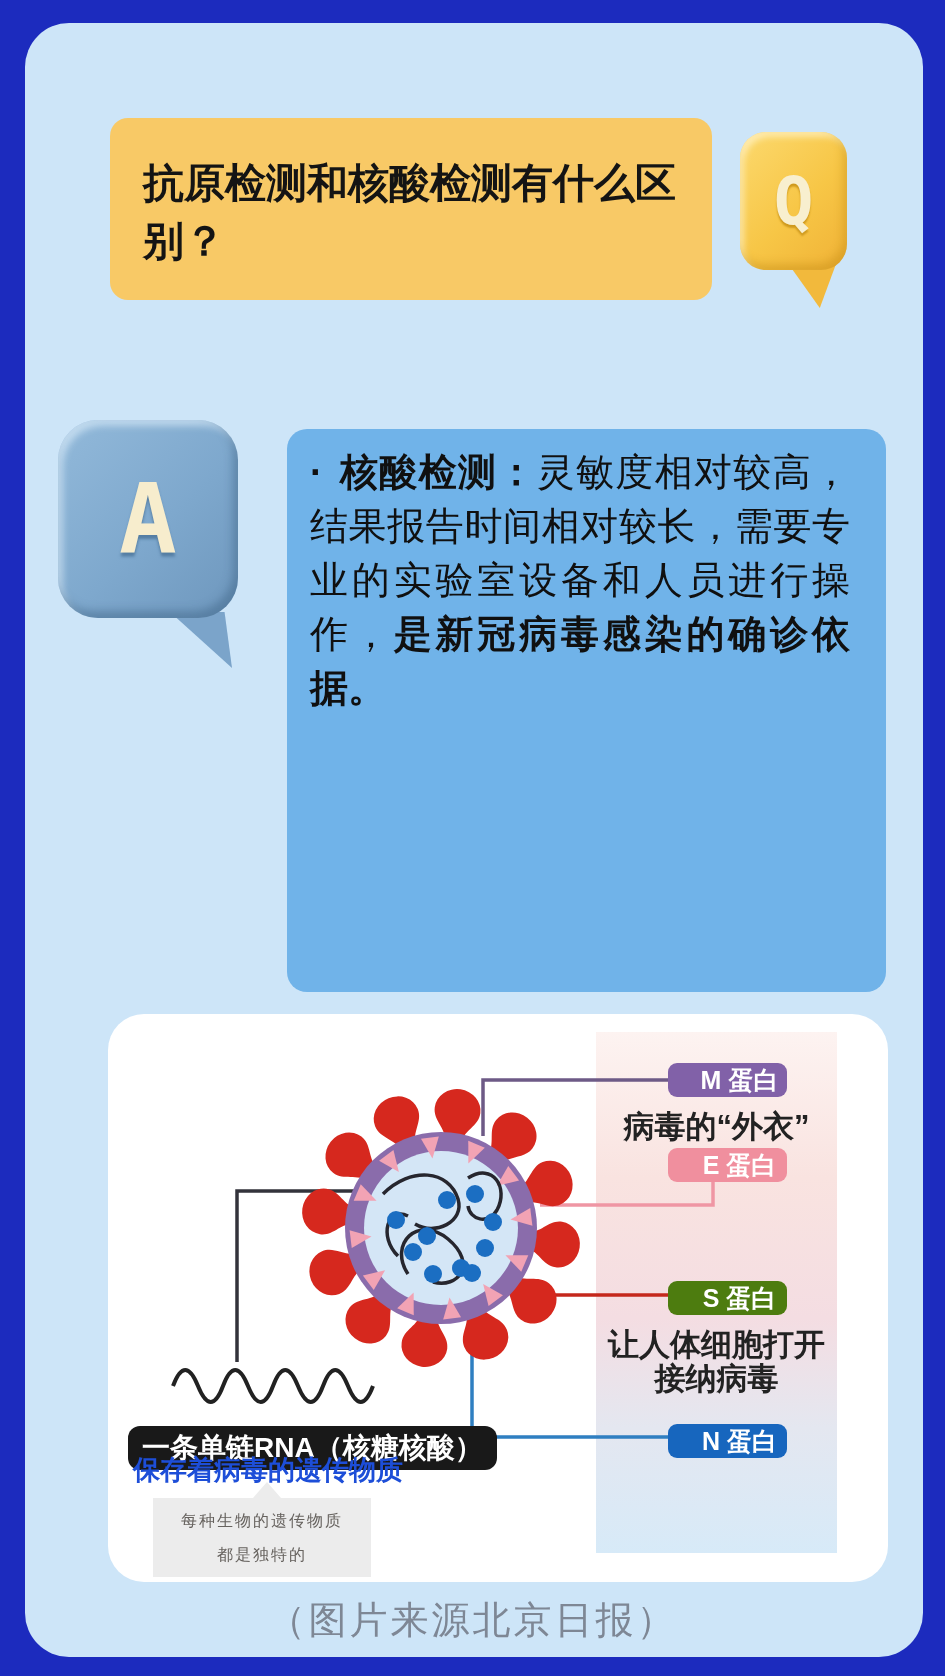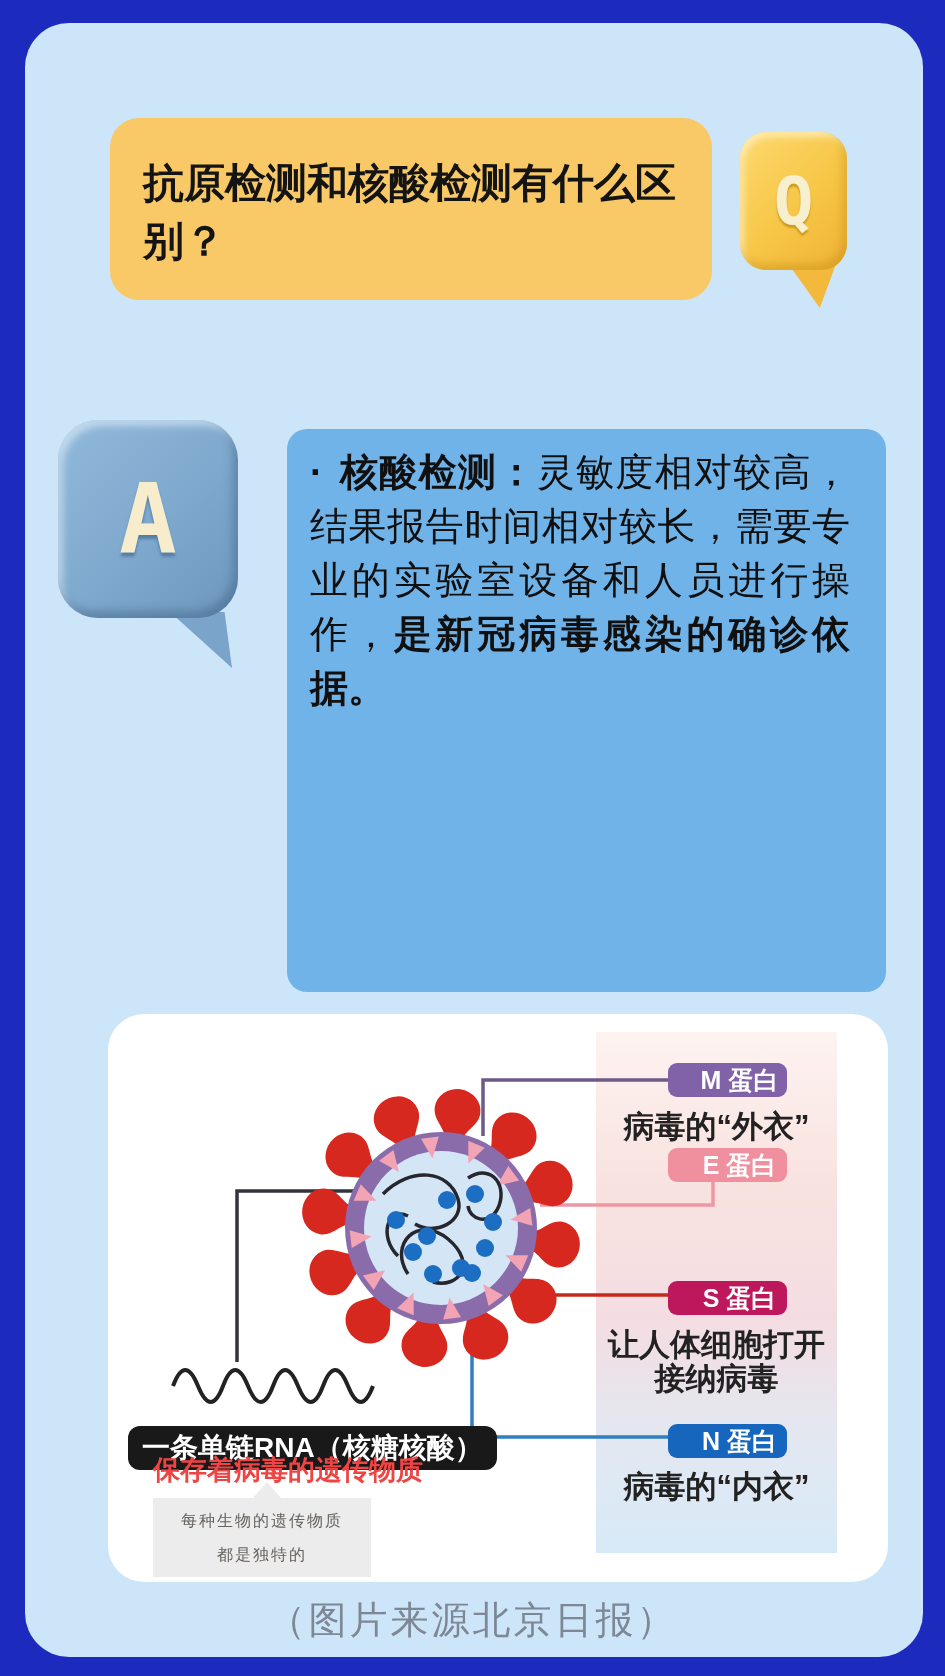--- a/index.html
+++ b/index.html
@@ -2,21 +2,21 @@
 <html><head>
 <meta charset="utf-8">
 <style>
   html,body{margin:0;padding:0;background:#1c2bbe;}
   .page{position:relative;width:945px;height:1676px;background:#1c2bbe;
         font-family:"Liberation Sans",sans-serif;overflow:hidden;}
   .canvas{position:absolute;left:25px;top:23px;width:898px;height:1634px;
           background:#cde5f8;border-radius:44px;}
   
   .qcard{position:absolute;left:110px;top:118px;width:602px;height:182px;
-         background:#f8c966;border-radius:29px;}
+         background:#f8c966;border-radius:18px;}
   .qcard .qtext{position:absolute;left:33px;top:36px;width:555px;
          font-size:41px;font-weight:bold;line-height:58px;color:#141414;}
   
   .qicon{position:absolute;left:740px;top:128px;width:112px;height:176px;}
   .qicon .body{position:absolute;left:0;top:4px;width:107px;height:138px;border-radius:26px;
          background:linear-gradient(135deg,#fcd96e 0%,#f7c646 55%,#f0b236 100%);
          box-shadow:inset -4px -6px 8px rgba(196,139,20,.45),inset 4px 5px 6px rgba(255,240,190,.8);}
   .qicon .tail{position:absolute;left:42px;top:136px;width:54px;height:44px;background:#f2b93c;
          clip-path:polygon(12% 0,100% 0,70% 100%);}
   .qicon .letter{position:absolute;left:0;top:4px;width:107px;height:138px;display:flex;
@@ -43,28 +43,28 @@
   
   .dcard{position:absolute;left:108px;top:1014px;width:780px;height:568px;
          background:#ffffff;border-radius:36px;overflow:hidden;}
   .panel{position:absolute;left:488px;top:18px;width:241px;height:521px;
          background:linear-gradient(180deg,#fdf3f1 0%,#f9e3e0 28%,#f4dde2 55%,#e4e7f0 76%,#d7eaf8 100%);}
   .dsvg{position:absolute;left:0;top:0;}
   .pill{position:absolute;left:560px;width:95px;height:34px;border-radius:9px;
         color:#fff;font-size:25px;font-weight:bold;text-align:center;line-height:34px;padding-left:24px;}
   .pill.m{top:49px;background:#8161a8;}
   .pill.e{top:134px;background:#f08f9e;}
-  .pill.s{top:267px;background:#be185d;}
+  .pill.s{top:267px;background:#4d7c0f;}
   .pill.n{top:410px;background:#1766be;}
   .desc{position:absolute;left:488px;width:241px;text-align:center;
         font-size:31px;font-weight:bold;color:#222;}
   .rna-tag{position:absolute;left:20px;top:394px;background:#191919;color:#fff;
         border-radius:12px;padding:3px 14px;font-size:28px;font-weight:bold;white-space:nowrap;margin-top:18px;}
-  .rna-desc{position:absolute;left:25px;top:438px;width:290px;text-align:right;
-        font-size:27px;font-weight:bold;color:#ef4444;}
+  .rna-desc{position:absolute;left:25px;top:438px;width:290px;text-align:left;
+        font-size:27px;font-weight:bold;color:#1d4ed8;}
   .note{position:absolute;left:45px;top:484px;width:218px;height:79px;background:#ececec;
         color:#66625e;text-align:center;font-size:16px;line-height:34px;padding-top:6px;
         font-family:"Liberation Serif",serif;letter-spacing:2px;box-sizing:border-box;}
   .note::before{content:"";position:absolute;left:100px;top:-16px;
         border-left:14px solid transparent;border-right:14px solid transparent;
         border-bottom:16px solid #ececec;}
   .caption{position:absolute;left:0;top:1595px;width:945px;text-align:center;
         font-size:38px;color:#7e8795;letter-spacing:3px;}
 </style>
 </head>
@@ -156,21 +156,20 @@
       </g>
     </svg>
 
     <div class="pill m">M 蛋白</div>
     <div class="desc" style="top:92px">病毒的“外衣”</div>
     <div class="pill e">E 蛋白</div>
     <div class="pill s">S 蛋白</div>
     <div class="desc" style="top:344px">接纳病毒</div>
     <div class="desc" style="top:310px">让人体细胞打开</div>
     <div class="pill n">N 蛋白</div>
-    <div class="desc" style="top:452px">病毒的“内衣”</div>
 
     <div class="rna-tag">一条单链RNA（核糖核酸）</div>
     <div class="rna-desc">保存着病毒的遗传物质</div>
     <div class="note">
       <div>每种生物的遗传物质</div>
       <div>都是独特的</div>
     </div>
   </div>
 
   <div class="caption">（图片来源北京日报）</div>

